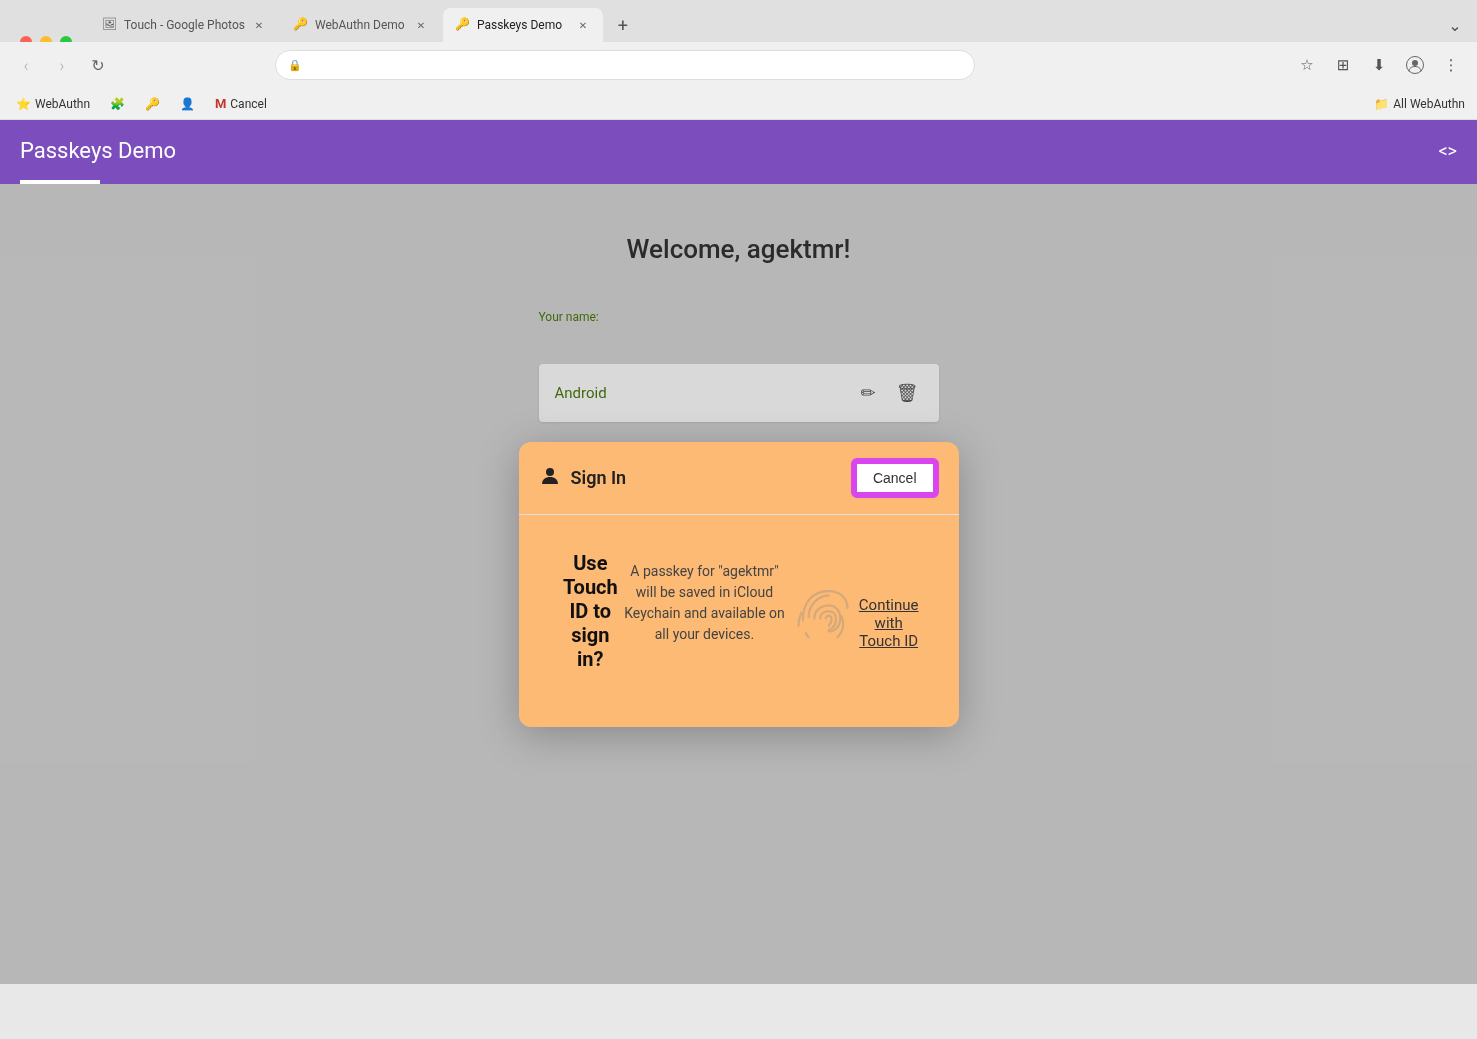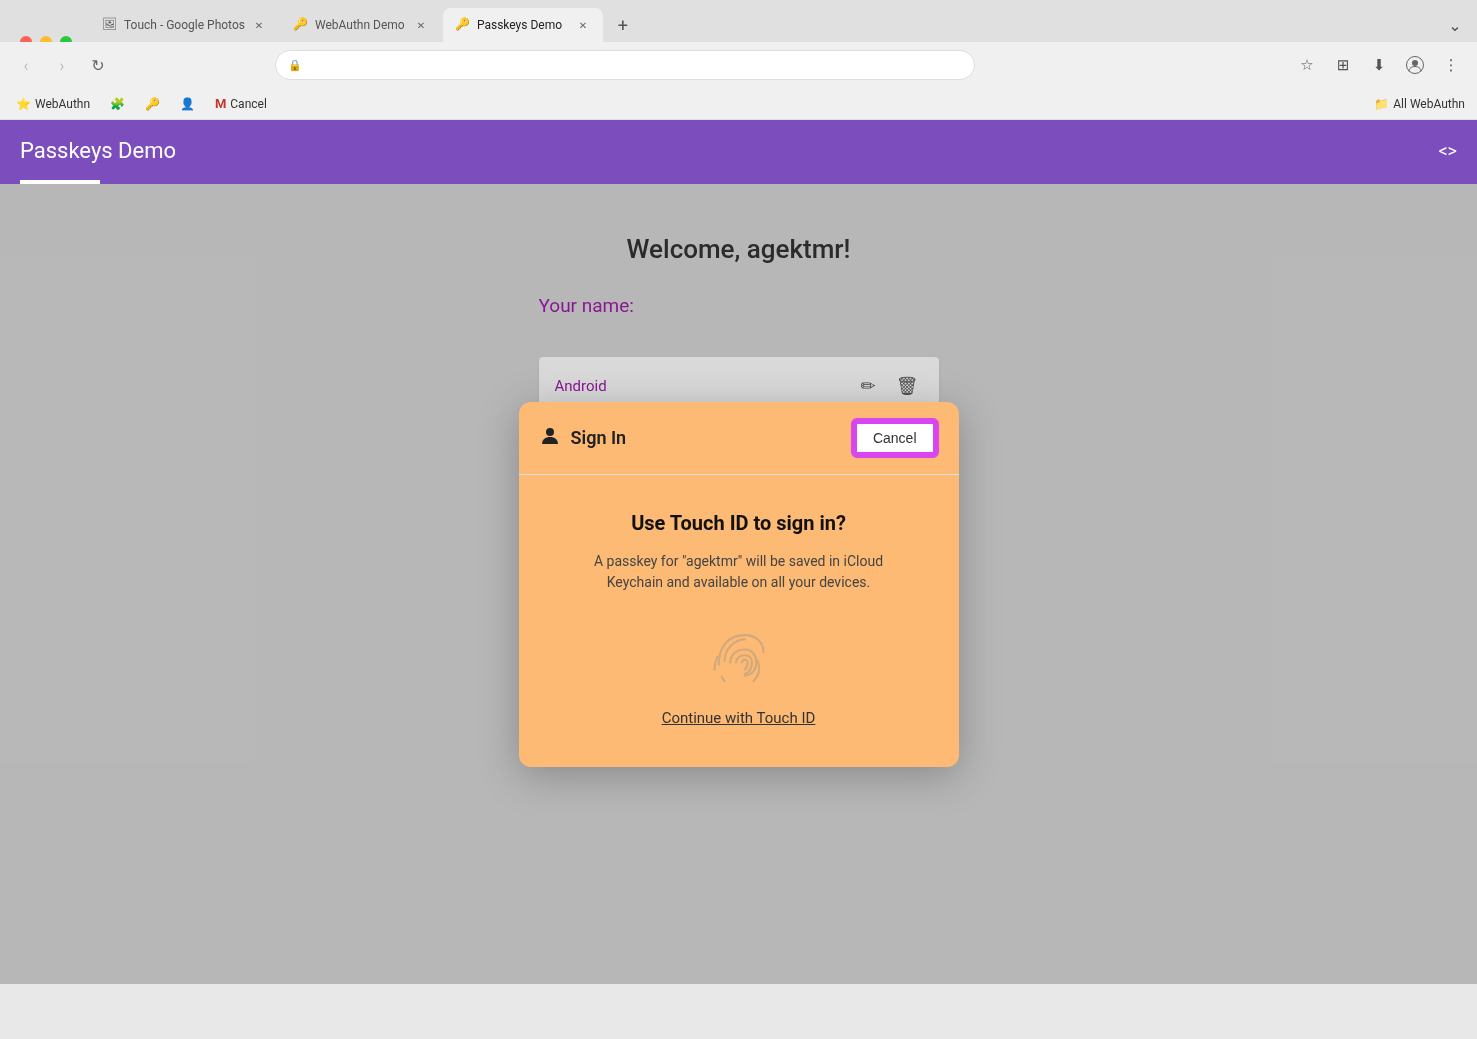--- a/index.html
+++ b/index.html
@@ -276,42 +276,43 @@
 
     .welcome-title {
       font-size: 26px;
       font-weight: 500;
       color: #333;
       margin-bottom: 30px;
       text-align: center;
     }
 
     .your-name-label {
-      font-size: 19px;
-      color: #a21caf;
+      font-size: 12px;
+      color: #4d7c0f;
       align-self: flex-start;
       margin-left: calc(50% - 200px);
       margin-bottom: 40px;
+      margin-top: 16px;
     }
 
     .passkey-row {
       display: flex;
       align-items: center;
       background: white;
       width: 400px;
       padding: 14px 16px;
       border-radius: 4px;
       margin-bottom: 16px;
       box-shadow: 0 1px 3px rgba(0,0,0,0.1);
     }
 
     .passkey-name {
       flex: 1;
       font-size: 15px;
-      color: #a21caf;
+      color: #4d7c0f;
     }
 
     .passkey-actions {
       display: flex;
       gap: 12px;
     }
 
     .passkey-action-btn {
       background: none;
       border: none;
@@ -396,21 +397,21 @@
       border-radius: 6px;
       padding: 6px 16px;
       font-size: 14px;
       cursor: pointer;
       color: #333;
     }
 
     .modal-body {
       padding: 36px 40px 40px;
       display: flex;
-      flex-direction: column;
+      flex-direction: row;
       align-items: center;
       text-align: center;
     }
 
     .modal-main-title {
       font-size: 20px;
       font-weight: 700;
       color: #111;
       margin-bottom: 16px;
     }

